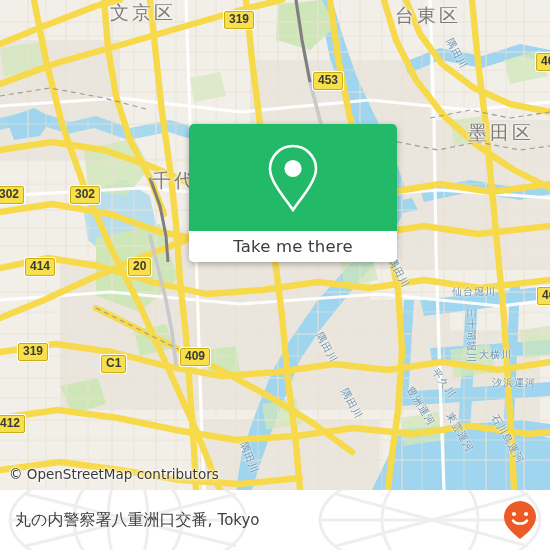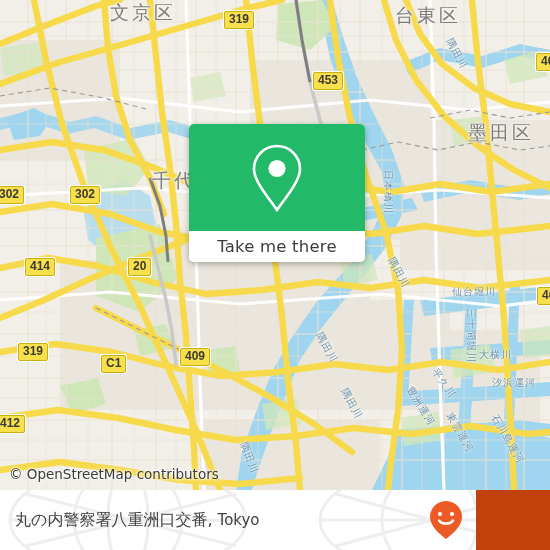--- a/index.html
+++ b/index.html
@@ -28,31 +28,31 @@
           border-radius:2px;color:#3b3b34;font-size:12px;font-weight:bold;
           line-height:15px;height:16px;padding:0 4px;text-align:center;
           font-family:"Liberation Sans",sans-serif;box-shadow:0 0 0 1px #fff;}
 
   
   #osm-attrib{position:absolute;left:9px;bottom:8px;font-size:13.5px;color:#3a3a3a;
               font-family:"DejaVu Sans","Liberation Sans",sans-serif;
               text-shadow:0 0 3px #fff,0 0 5px #fff,0 0 2px #fff;}
 
   
-  #card{position:absolute;left:189px;top:124px;width:176px;height:138px;
+  #card{position:absolute;left:189px;top:124px;width:208px;height:138px;
         background:#fff;border-radius:5px;overflow:hidden;
         box-shadow:0 2px 6px rgba(0,0,0,.30);}
   #card-top{height:107px;background:#22ba68;display:flex;align-items:center;
             justify-content:center;}
   #card-btn{height:31px;display:flex;align-items:center;justify-content:center;
             background:#fff;color:#3c3c3c;font-size:16.5px;letter-spacing:.2px;
             font-family:"DejaVu Sans","Liberation Sans",sans-serif;cursor:pointer;}
 
   
-  #footer{position:absolute;left:0;top:490px;width:476px;height:60px;background:#fff;
+  #footer{position:absolute;left:0;top:490px;width:550px;height:60px;background:#fff;
           overflow:hidden;text-align:center;}
   #footer-watermark{position:absolute;left:0;top:0;width:550px;height:60px;opacity:1;}
   #footer-title{position:absolute;left:15px;top:50%;transform:translateY(-50%);
                 font-size:16px;color:#404040;white-space:nowrap;
                 font-family:"DejaVu Sans","Liberation Sans",sans-serif;}
   #footer-title .city{font-size:15px;}
   #logo{position:absolute;right:13px;top:50%;transform:translateY(-50%);
         display:flex;align-items:center;}
   #logo-word{font-size:33px;font-weight:bold;color:#1a1a1a;letter-spacing:-1px;
              font-family:"DejaVu Sans","Liberation Sans",sans-serif;line-height:1;

